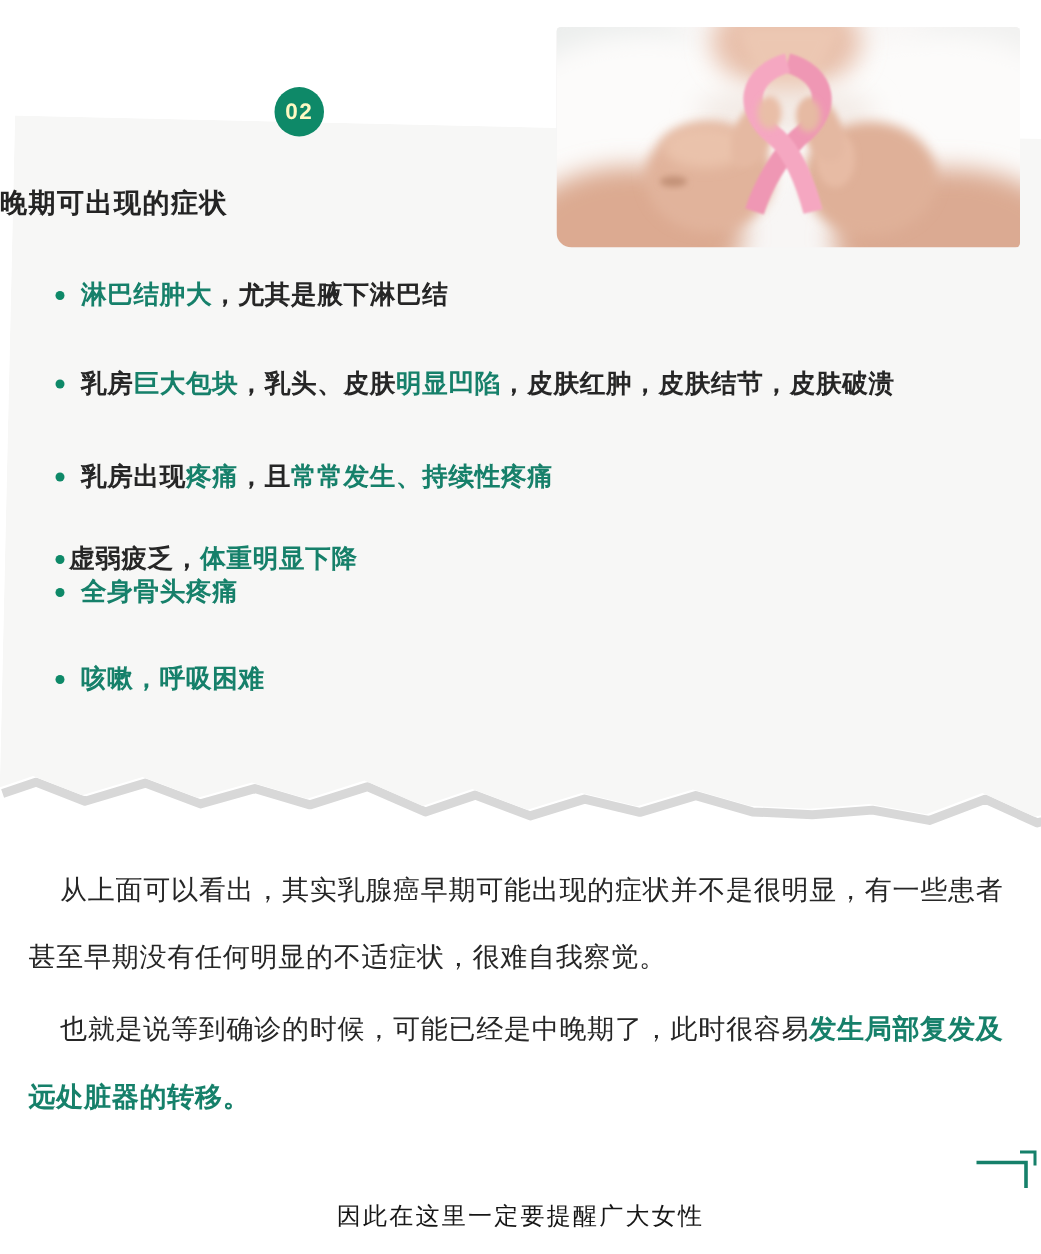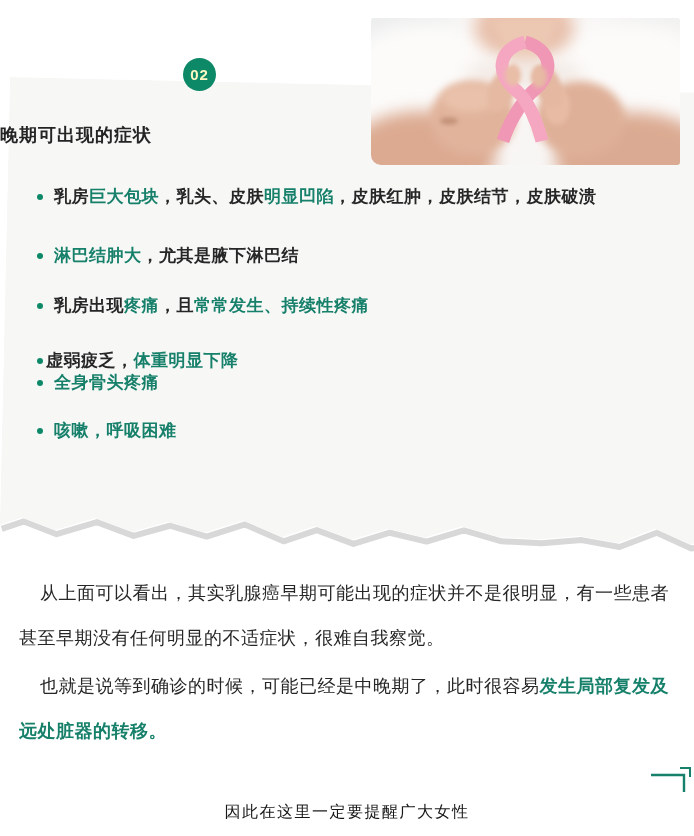--- a/index.html
+++ b/index.html
@@ -26,24 +26,24 @@
   }
   
   .bullets{position:absolute;left:37px;top:186px;width:625px;}
   .bullet{
     display:flex;align-items:flex-start;line-height:22px;font-size:17px;font-weight:bold;
     color:var(--text);letter-spacing:0.5px;
   }
   .bullet .dot{width:6px;height:6px;border-radius:50%;background:var(--accent);margin:8px 11px 0 0;flex:none;}
   .bullet.tight .dot{margin-right:3px;}
   .bullet:nth-child(2){margin-top:37px}
-  .bullet:nth-child(3){margin-top:28px}
+  .bullet:nth-child(3){margin-top:40px}
   .bullet:nth-child(4){margin-top:33px}
   .bullet:nth-child(5){}
-  .bullet:nth-child(6){margin-top:26px}
+  .bullet:nth-child(6){margin-top:36px}
   .hl{color:var(--highlight);}
   
   .paras{position:absolute;left:19px;top:571px;width:656px;}
   .para{
     margin:0;font-size:18px;line-height:45px;color:var(--text);
     text-indent:21px;letter-spacing:0.5px;
   }
   .para + .para{margin-top:3px;}
   .para .hl{font-weight:bold;}
   
@@ -107,25 +107,25 @@
   </div>
 
   <div class="badge">
     <span>02</span>
   </div>
   <div class="title">晚期可出现的症状</div>
 
   <div class="bullets">
       <div class="bullet">
         <span class="dot"></span>
-        <span class="btxt"><span>乳房</span><span class="hl">巨大包块</span><span>，乳头、皮肤</span><span class="hl">明显凹陷</span><span>，皮肤红肿，皮肤结节，皮肤破溃</span></span>
+        <span class="btxt"><span class="hl">淋巴结肿大</span><span>，尤其是腋下淋巴结</span></span>
       </div>
       <div class="bullet">
         <span class="dot"></span>
-        <span class="btxt"><span class="hl">淋巴结肿大</span><span>，尤其是腋下淋巴结</span></span>
+        <span class="btxt"><span>乳房</span><span class="hl">巨大包块</span><span>，乳头、皮肤</span><span class="hl">明显凹陷</span><span>，皮肤红肿，皮肤结节，皮肤破溃</span></span>
       </div>
       <div class="bullet">
         <span class="dot"></span>
         <span class="btxt"><span>乳房出现</span><span class="hl">疼痛</span><span>，且</span><span class="hl">常常发生、持续性疼痛</span></span>
       </div>
       <div class="bullet tight">
         <span class="dot"></span>
         <span class="btxt"><span>虚弱疲乏，</span><span class="hl">体重明显下降</span></span>
       </div>
       <div class="bullet">

